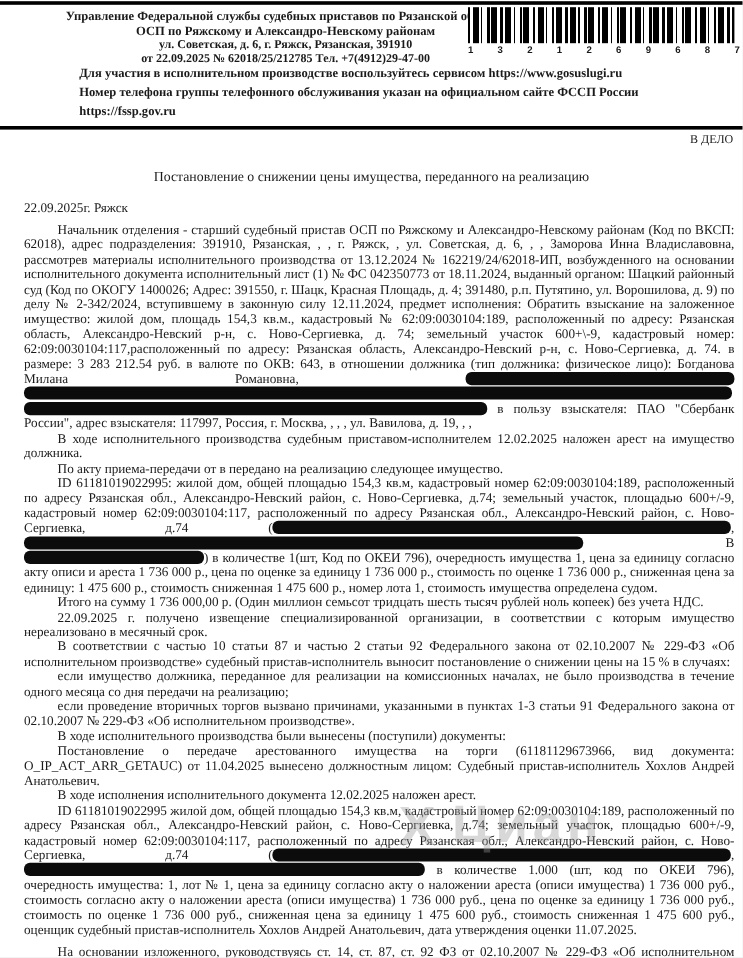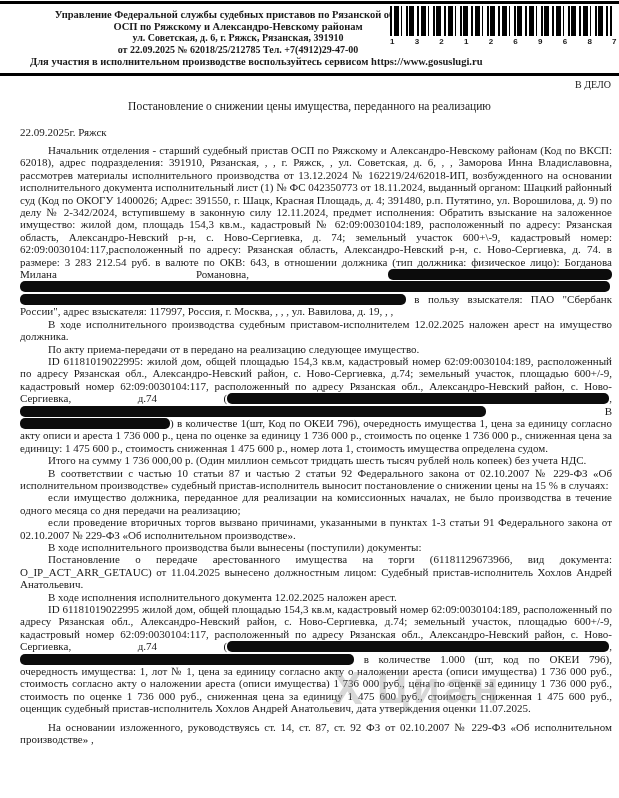--- a/index.html
+++ b/index.html
@@ -23,25 +23,25 @@
     background:repeating-linear-gradient(90deg,
       #000 0 2px,#fff 2px 4px,#000 4px 9px,#fff 9px 11px,
       #000 11px 12px,#fff 12px 16px,#000 16px 18px,#fff 18px 19px,
       #000 19px 24px,#fff 24px 27px);
   }
   .barcode-digits{
     font-family:"Liberation Sans","DejaVu Sans",sans-serif;
     font-size:8px;font-weight:bold;letter-spacing:9px;
     text-align:center;margin-top:1px;white-space:nowrap;
   }
-  .service-lines{padding:3px 7px 0 30px;}
+  .service-lines{padding:3px 7px 0 30px;margin-left:36px;}
   .service-line{font-weight:bold;font-size:10.5px;line-height:16px;}
   .mid-rule{width:619px;height:3px;background:#000;margin-top:3px;}
   .case-note{ text-align:right;padding:3px 8px 0 0;font-size:10px;}
-  .doc-title{text-align:center;margin-top:10px;font-size:11.5px;font-family:Liberation Serif, serif;}
+  .doc-title{text-align:center;margin-top:20px;font-size:11.5px;font-family:Liberation Serif, serif;}
   .date-row{display:flex;justify-content:flex-start;padding:14px 8px 0 20px;font-size:11px;}
   .doc-body{padding:6px 7px 0 20px;line-height:12.4px;}
   .doc-body p{margin:0;text-align:justify;text-indent:28px;}
   .centered{text-align:center !important;text-indent:0 !important;margin-top:1px !important;}
   .gap-top{margin-top:6px !important;}
   .redact{
     display:inline-block;height:11px;background:#0c0c0c;
     border-radius:5px;vertical-align:-2px;
   }
   .watermark{
@@ -68,20 +68,21 @@
       <div class="lh-addr">от 22.09.2025 № 62018/25/212785 Тел. +7(4912)29-47-00</div>
     </div>
     <div class="barcode-wrap">
       <div class="barcode"></div>
       <div class="barcode-digits">1 3 2 1 2 6 9 6 8 7 6 2 1 8</div>
     </div>
   </div>
 
   <div class="service-lines">
     <div class="service-line">Для участия в исполнительном производстве воспользуйтесь сервисом https://www.gosuslugi.ru</div>
+    <div class="service-line">Номер телефона группы телефонного обслуживания указан на официальном сайте ФССП России https://fssp.gov.ru</div>
   </div>
   <div class="mid-rule"></div>
 
   <div class="case-note">В ДЕЛО</div>
 
   <div class="doc-title">Постановление о снижении цены имущества, переданного на реализацию</div>
 
   <div class="date-row">
     <span>22.09.2025</span>
     <span>г. Ряжск</span>
@@ -96,20 +97,21 @@
 
 
     <p>В ходе исполнительного производства судебным приставом-исполнителем 12.02.2025 наложен арест на имущество должника.</p>
     <p>По акту приема-передачи от в передано на реализацию следующее имущество.</p>
 
     <p><span>ID 61181019022995: жилой дом, общей площадью 154,3 кв.м, кадастровый номер 62:09:0030104:189, расположенный по адресу Рязанская обл., Александро-Невский район, с. Ново-Сергиевка, д.74; земельный участок, площадью 600+/-9, кадастровый номер 62:09:0030104:117, расположенный по адресу Рязанская обл., Александро-Невский район, с. Ново-Сергиевка, д.74 (</span><span class="redact" style="width:382px"></span><span>,</span>
       <span class="redact" style="width:466px"></span>
       <span>В</span><span class="redact" style="width:150px"></span><span>) в количестве 1(шт, Код по ОКЕИ 796), очередность имущества 1, цена за единицу согласно акту описи и ареста 1 736 000 р., цена по оценке за единицу 1 736 000 р., стоимость по оценке 1 736 000 р., сниженная цена за единицу: 1 475 600 р., стоимость сниженная 1 475 600 р., номер лота 1, стоимость имущества определена судом.</span></p>
 
     <p>Итого на сумму 1 736 000,00 р. (Один миллион семьсот тридцать шесть тысяч рублей ноль копеек) без учета НДС.</p>
+    <p>22.09.2025 г. получено извещение специализированной организации, в соответствии с которым имущество нереализовано в месячный срок.</p>
     <p>В соответствии с частью 10 статьи 87 и частью 2 статьи 92 Федерального закона от 02.10.2007 № 229-ФЗ «Об исполнительном производстве» судебный пристав-исполнитель выносит постановление о снижении цены на 15 % в случаях:</p>
     <p>если имущество должника, переданное для реализации на комиссионных началах, не было производства в течение одного месяца со дня передачи на реализацию;</p>
     <p>если проведение вторичных торгов вызвано причинами, указанными в пунктах 1-3 статьи 91 Федерального закона от 02.10.2007 № 229-ФЗ «Об исполнительном производстве».</p>
     <p>В ходе исполнительного производства были вынесены (поступили) документы:</p>
     <p>Постановление о передаче арестованного имущества на торги (61181129673966, вид документа: O_IP_ACT_ARR_GETAUC) от 11.04.2025 вынесено должностным лицом: Судебный пристав-исполнитель Хохлов Андрей Анатольевич.</p>
     <p>В ходе исполнения исполнительного документа 12.02.2025 наложен арест.</p>
 
     <p><span>ID 61181019022995 жилой дом, общей площадью 154,3 кв.м, кадастровый номер 62:09:0030104:189, расположенный по адресу Рязанская обл., Александро-Невский район, с. Ново-Сергиевка, д.74; земельный участок, площадью 600+/-9, кадастровый номер 62:09:0030104:117, расположенный по адресу Рязанская обл., Александро-Невский район, с. Ново-Сергиевка, д.74 (</span><span class="redact" style="width:382px"></span><span>,</span>
       <span class="redact" style="width:334px"></span>
       <span>в количестве 1.000 (шт, код по ОКЕИ 796), очередность имущества: 1, лот № 1, цена за единицу согласно акту о наложении ареста (описи имущества) 1 736 000 руб., стоимость согласно акту о наложении ареста (описи имущества) 1 736 000 руб., цена по оценке за единицу 1 736 000 руб., стоимость по оценке 1 736 000 руб., сниженная цена за единицу 1 475 600 руб., стоимость сниженная 1 475 600 руб., оценщик судебный пристав-исполнитель Хохлов Андрей Анатольевич, дата утверждения оценки 11.07.2025.</span></p>

